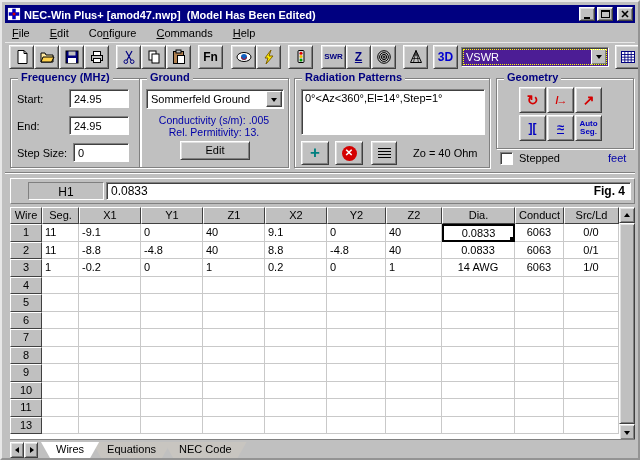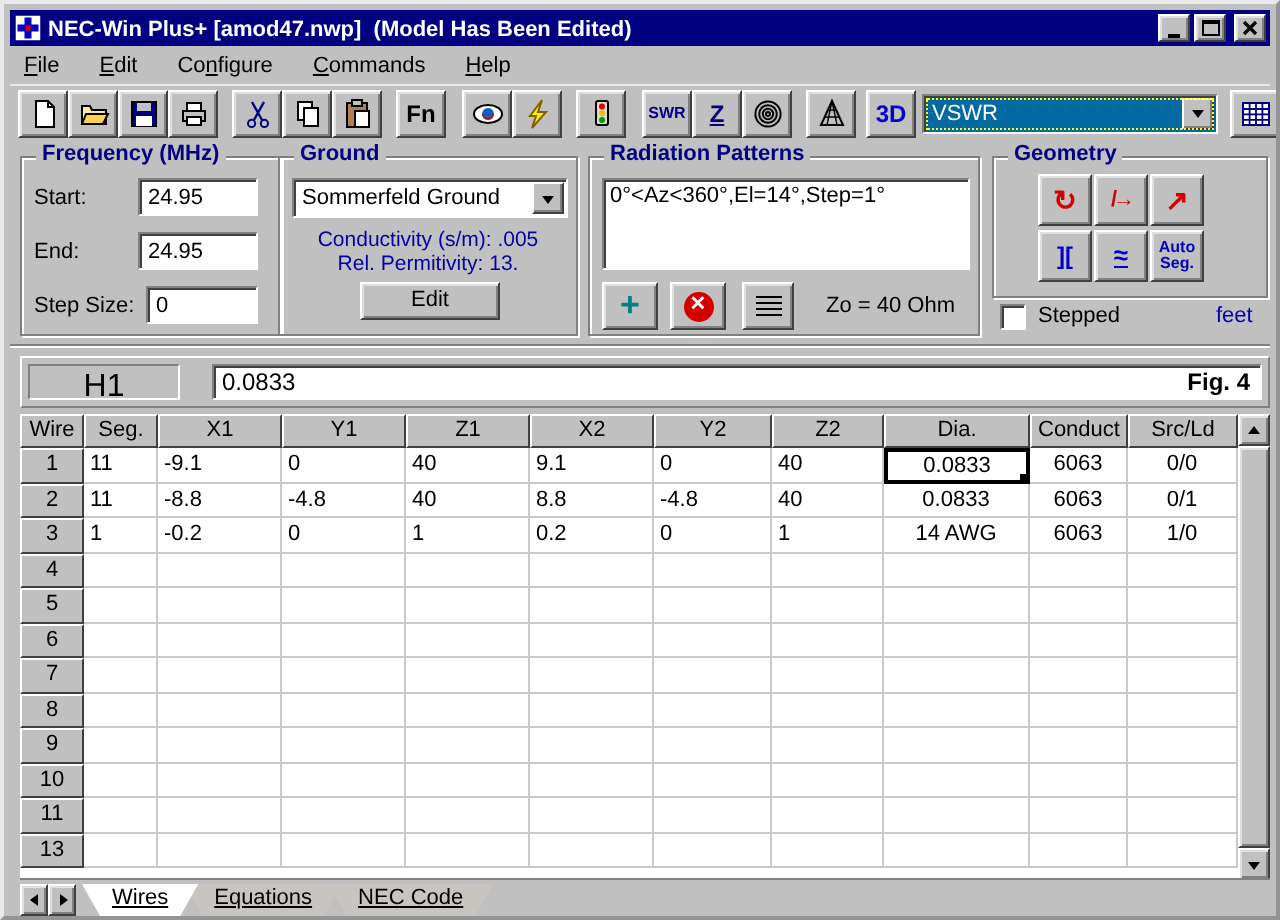--- a/index.html
+++ b/index.html
@@ -30,21 +30,21 @@
   .tbtn { width: 25px; height: 24px; background: #c0c0c0; flex: none;
     border: 1px solid; border-color: #fff #404040 #404040 #fff;
     box-shadow: inset 1px 1px 0 #dfdfdf, inset -1px -1px 0 #808080;
     display: flex; align-items: center; justify-content: center; overflow: hidden; }
   .sp3{width:3px;flex:none}.sp5{width:5px;flex:none}.sp6{width:6px;flex:none}
   .sp7{width:7px;flex:none}.sp8{width:8px;flex:none}
   .lbl-fn { font-weight: bold; font-size: 12px; }
   .lbl-swr { font-weight: bold; font-size: 8px; color: #000080; }
   .lbl-z { font-weight: bold; font-size: 12px; color: #000080; text-decoration: underline; }
   .lbl-3d { font-weight: bold; font-size: 12px; color: #0000d0; }
-  .combo { width: 148px; height: 20px; background: #0369a1; flex: none; position: relative;
+  .combo { width: 148px; height: 20px; background: #4c1d95; flex: none; position: relative;
     border: 1px solid; border-color: #808080 #fff #fff #808080;
     box-shadow: inset 1px 1px 0 #404040;
     outline: 1px dotted #ffff00; outline-offset: -3px;
     display: flex; align-items: center; }
   .combo-text { color: #fff; padding-left: 4px; flex: 1; font-size: 11px; }
   .drop-btn { width: 16px; height: 16px; background: #c0c0c0; flex: none; margin-right: 1px;
     border: 1px solid; border-color: #fff #404040 #404040 #fff;
     box-shadow: inset -1px -1px 0 #808080;
     display: flex; align-items: center; justify-content: center; }
   .arr-d { width: 0; height: 0; border: 3px solid transparent; border-top: 4px solid #000; margin-top: 4px; }
@@ -99,23 +99,23 @@
   .chk { position: absolute; left: 498px; top: 150px; width: 13px; height: 13px; background: #fff;
     border: 1px solid; border-color: #808080 #fff #fff #808080;
     box-shadow: inset 1px 1px 0 #404040; }
   .chk-label { position: absolute; left: 517px; top: 150px; }
   .units { position: absolute; left: 606px; top: 150px; color: #0000a8; }
   .divider { position: absolute; left: 3px; top: 170px; right: 3px; height: 2px;
     border-top: 1px solid #808080; border-bottom: 1px solid #fff; }
   
   .formula-strip { position: absolute; left: 8px; top: 176px; width: 625px; height: 26px;
     background: #c0c0c0; border: 1px solid; border-color: #fff #808080 #808080 #fff; }
-  .cellref { position: absolute; left: 3px; top: 3px; width: 76px; height: 18px; background: #c0c0c0;
-    border: 1px solid; border-color: #808080 #fff #fff #808080;
-    text-align: center; font-size: 16px; padding-top: 2px; }
+  .cellref { position: absolute; left: 17px; top: 3px; width: 76px; height: 18px; background: #c0c0c0;
+    border: 1px solid; border-color: #808080 #fff #fff #808080;
+    text-align: center; font-size: 12px; padding-top: 2px; }
   .formula-field { position: absolute; left: 95px; top: 3px; right: 3px; height: 18px; background: #fff;
     border: 1px solid; border-color: #808080 #fff #fff #808080;
     box-shadow: inset 1px 1px 0 #404040; display: flex; align-items: center; }
   .formula-value { flex: 1; padding-left: 4px; font-size: 12px; }
   .fig-label { font-weight: bold; font-size: 12px; padding-right: 5px; }
   
   .sheet { position: absolute; left: 8px; top: 205px; width: 625px; height: 233px;
     background: #fff; overflow: hidden; border-bottom: 1px solid #808080; }
   .hrow { display: flex; height: 17px; }
   .hcell { background: #c0c0c0; border: 1px solid; border-color: #fff #404040 #404040 #fff;
@@ -143,21 +143,21 @@
   .tabbar { position: absolute; left: 8px; top: 440px; width: 625px; height: 17px;
     display: flex; align-items: flex-start; }
   .tab-arrow { width: 14px; height: 16px; background: #c0c0c0; flex: none;
     border: 1px solid; border-color: #fff #404040 #404040 #fff;
     box-shadow: inset 1px 1px 0 #dfdfdf, inset -1px -1px 0 #808080;
     display: flex; align-items: center; justify-content: center; }
   .tab-arrow.r { margin-right: 10px; }
   .tab { height: 16px; padding: 1px 15px 0; margin-left: -7px; background: #c8c5c0;
     clip-path: polygon(0 0, 100% 0, calc(100% - 9px) 100%, 9px 100%);
     filter: drop-shadow(1px 1px 0 #555) drop-shadow(-1px 0 0 #777);
-    font-size: 11px; white-space: nowrap; flex: none; text-decoration: underline; }
+    font-size: 11px; white-space: nowrap; flex: none; }
   .tab.active { background: #fff; z-index: 2; }
   u { text-decoration: underline; }
 </style>
 </head>
 <body>
 
 <div id="window">
 
   <div class="titlebar">
     <svg class="app-icon" viewBox="0 0 16 16">

